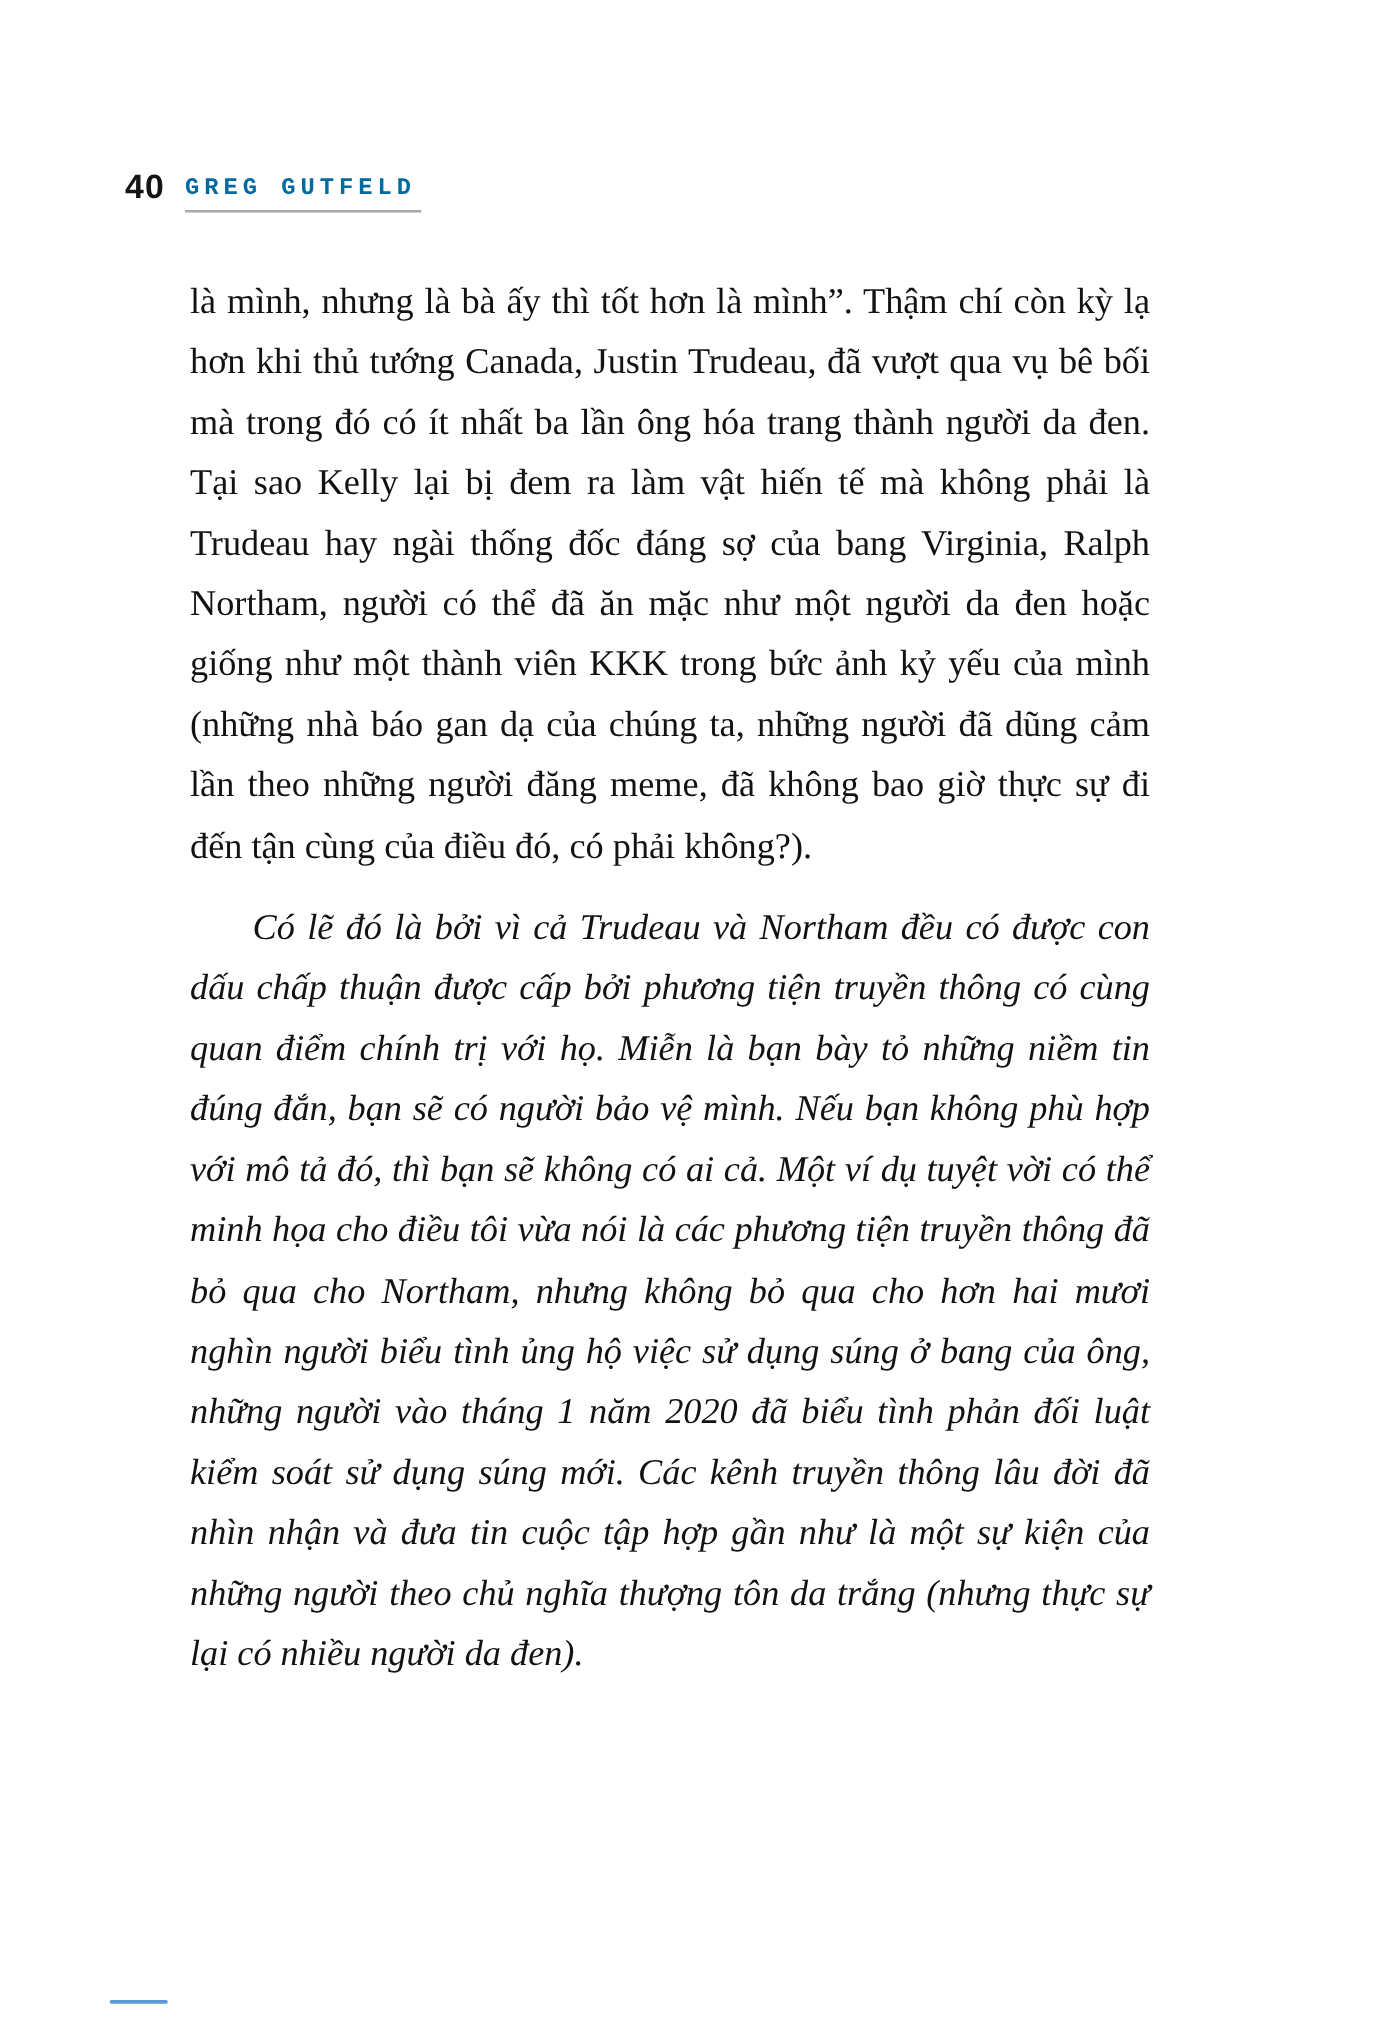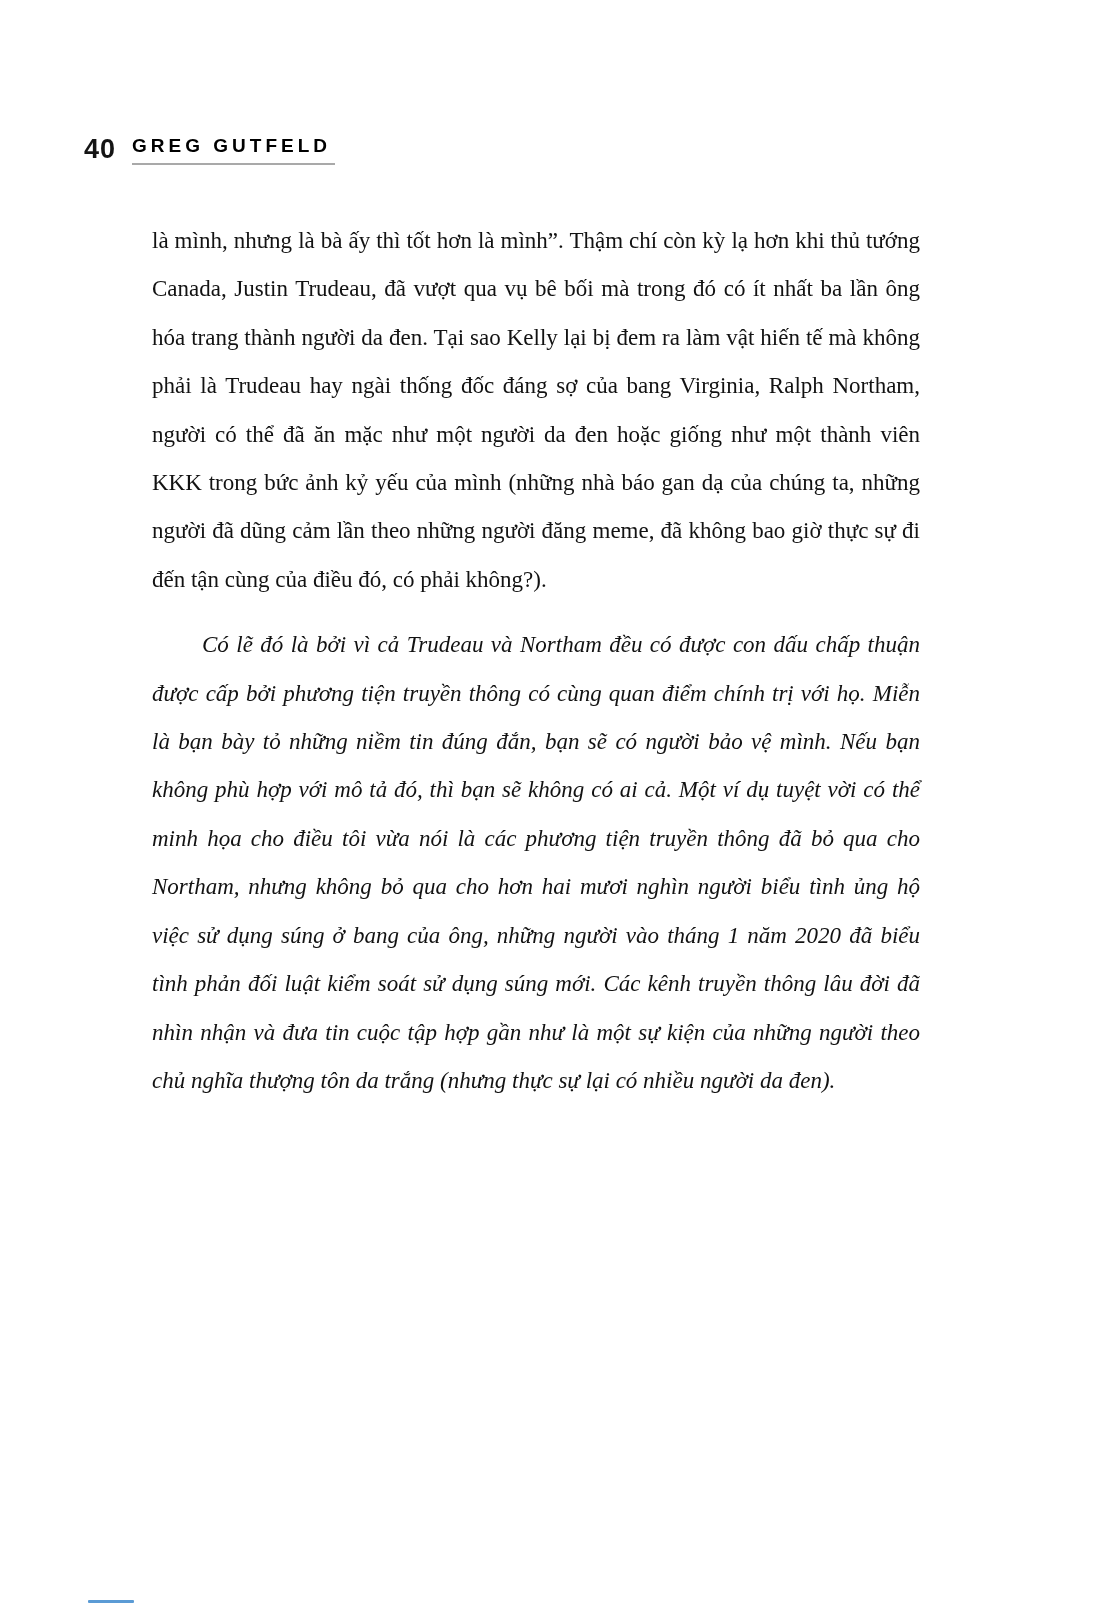--- a/index.html
+++ b/index.html
@@ -15,23 +15,23 @@
     font-family: "Liberation Serif", serif;
   }
   .page {
     position: absolute;
     inset: 0;
     background: #ffffff;
   }
   .page-header {
     position: absolute;
     top: 136px;
-    left: 84px;
+    left: 100px;
     display: flex;
-    align-items: flex-start;
+    align-items: flex-end;
     gap: 16px;
   }
   .page-number {
     font-family: "Liberation Sans", sans-serif;
     font-weight: 700;
     font-size: 27px;
     line-height: 1;
     color: #141414;
     letter-spacing: 1px;
     padding-bottom: 7px;
@@ -44,21 +44,21 @@
     color: #8c8c8c;
     letter-spacing: 4px;
     border-bottom: 2px solid #a9a9a9;
     padding: 0 4px 8px 0;
   }
   .body-text {
     position: absolute;
     top: 217px;
     left: 152px;
     width: 768px;
-    font-size: 23px;
+    font-size: 29px;
     line-height: 48.4px;
     color: #121212;
     text-align: justify;
   }
   .body-text p {
     margin: 0;
     padding: 0;
   }
   .body-text p.indented {
     margin-top: 17px;
@@ -74,21 +74,21 @@
     border-radius: 1px;
   }
 </style>
 </head>
 <body>
 
 <div class="page">
 
   <div class="page-header">
     <span class="page-number">40</span>
-    <span class="running-head" style="color: #000000; border-bottom-color: rgb(169, 169, 169);">GREG GUTFELD</span>
+    <span class="running-head" style="color: #0369a1; border-bottom-color: rgb(169, 169, 169); font-family: Liberation Mono, monospace;">GREG GUTFELD</span>
   </div>
 
   <div class="body-text" style="color: rgb(18, 18, 18);">
     <p>là mình, nhưng là bà ấy thì tốt hơn là mình”. Thậm chí còn kỳ lạ hơn khi thủ tướng Canada, Justin Trudeau, đã vượt qua vụ bê bối mà trong đó có ít nhất ba lần ông hóa trang thành người da đen. Tại sao Kelly lại bị đem ra làm vật hiến tế mà không phải là Trudeau hay ngài thống đốc đáng sợ của bang Virginia, Ralph Northam, người có thể đã ăn mặc như một người da đen hoặc giống như một thành viên KKK trong bức ảnh kỷ yếu của mình (những nhà báo gan dạ của chúng ta, những người đã dũng cảm lần theo những người đăng meme, đã không bao giờ thực sự đi đến tận cùng của điều đó, có phải không?).</p>
     <p class="indented">Có lẽ đó là bởi vì cả Trudeau và Northam đều có được con dấu chấp thuận được cấp bởi phương tiện truyền thông có cùng quan điểm chính trị với họ. Miễn là bạn bày tỏ những niềm tin đúng đắn, bạn sẽ có người bảo vệ mình. Nếu bạn không phù hợp với mô tả đó, thì bạn sẽ không có ai cả. Một ví dụ tuyệt vời có thể minh họa cho điều tôi vừa nói là các phương tiện truyền thông đã bỏ qua cho Northam, nhưng không bỏ qua cho hơn hai mươi nghìn người biểu tình ủng hộ việc sử dụng súng ở bang của ông, những người vào tháng 1 năm 2020 đã biểu tình phản đối luật kiểm soát sử dụng súng mới. Các kênh truyền thông lâu đời đã nhìn nhận và đưa tin cuộc tập hợp gần như là một sự kiện của những người theo chủ nghĩa thượng tôn da trắng (nhưng thực sự lại có nhiều người da đen).</p>
   </div>
 
   <div class="bottom-mark" style="background: rgb(91, 155, 213);"></div>
 
 </div>

